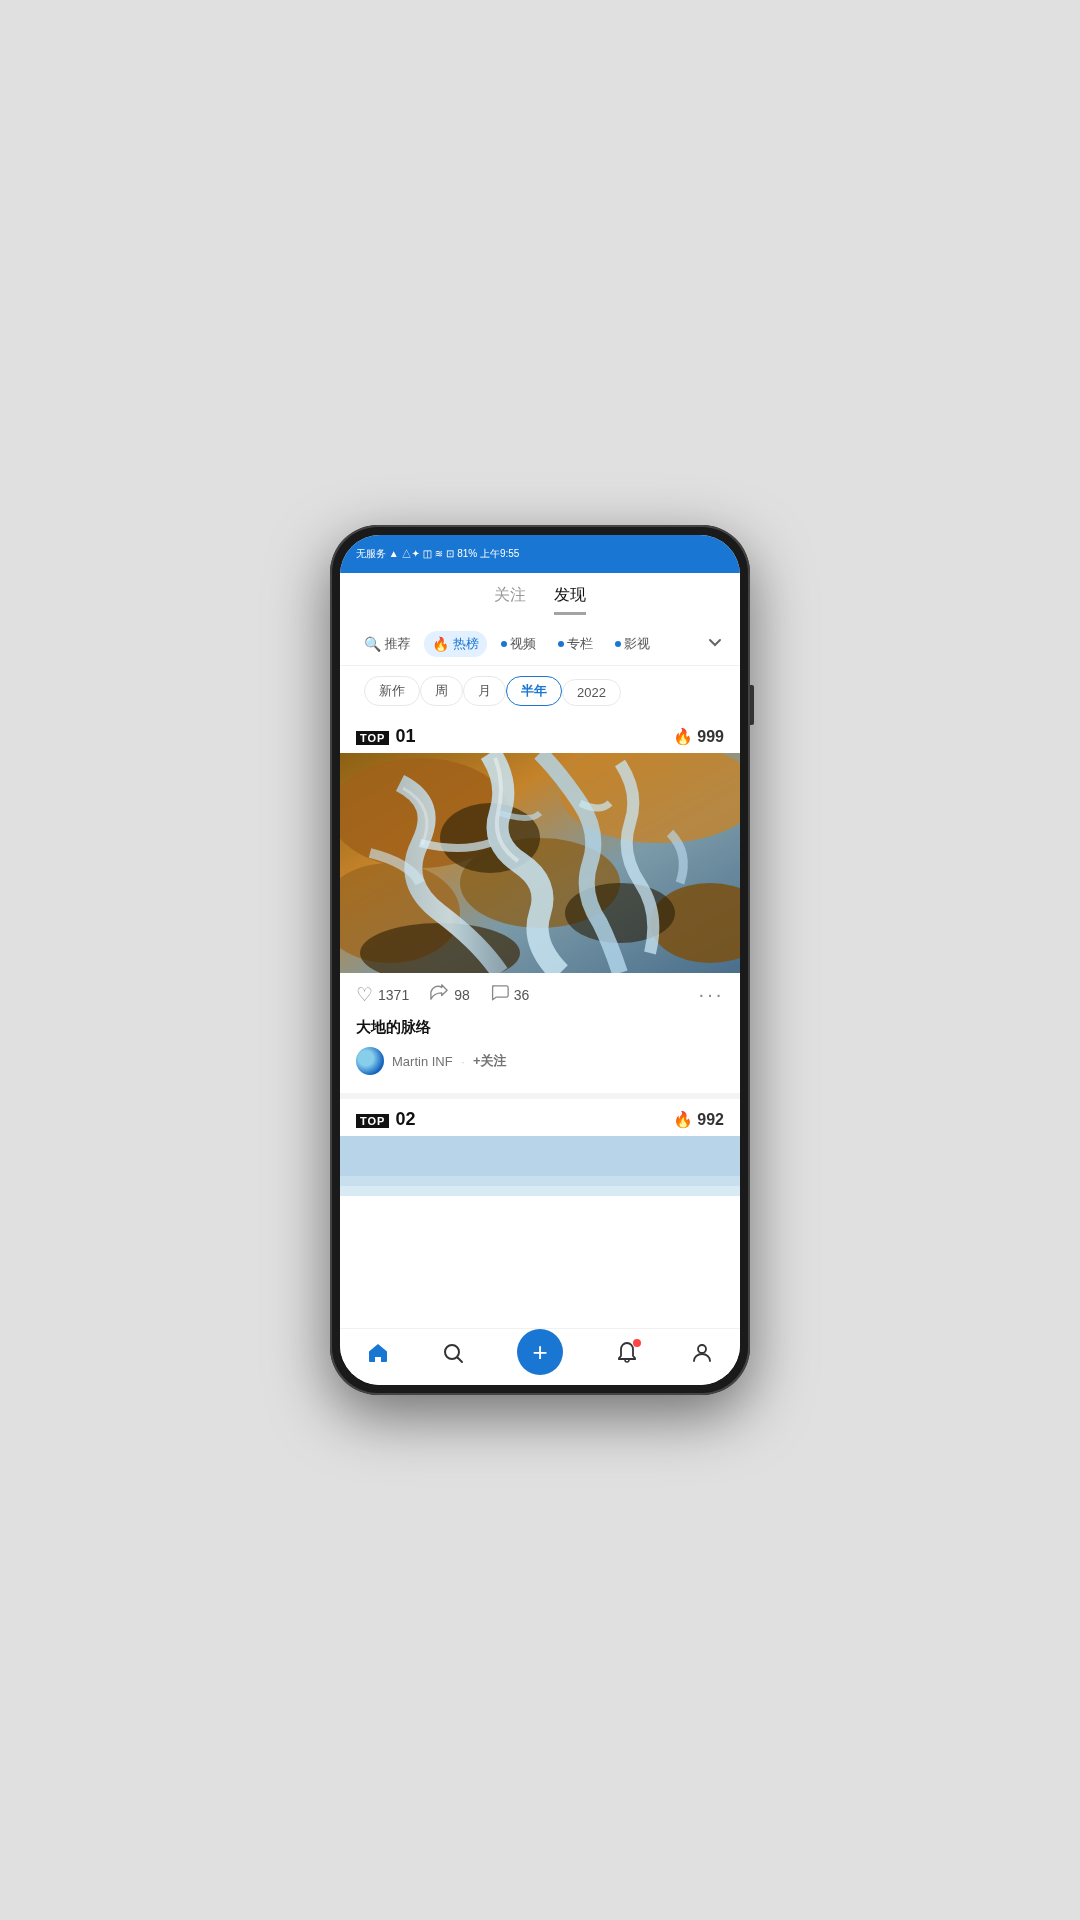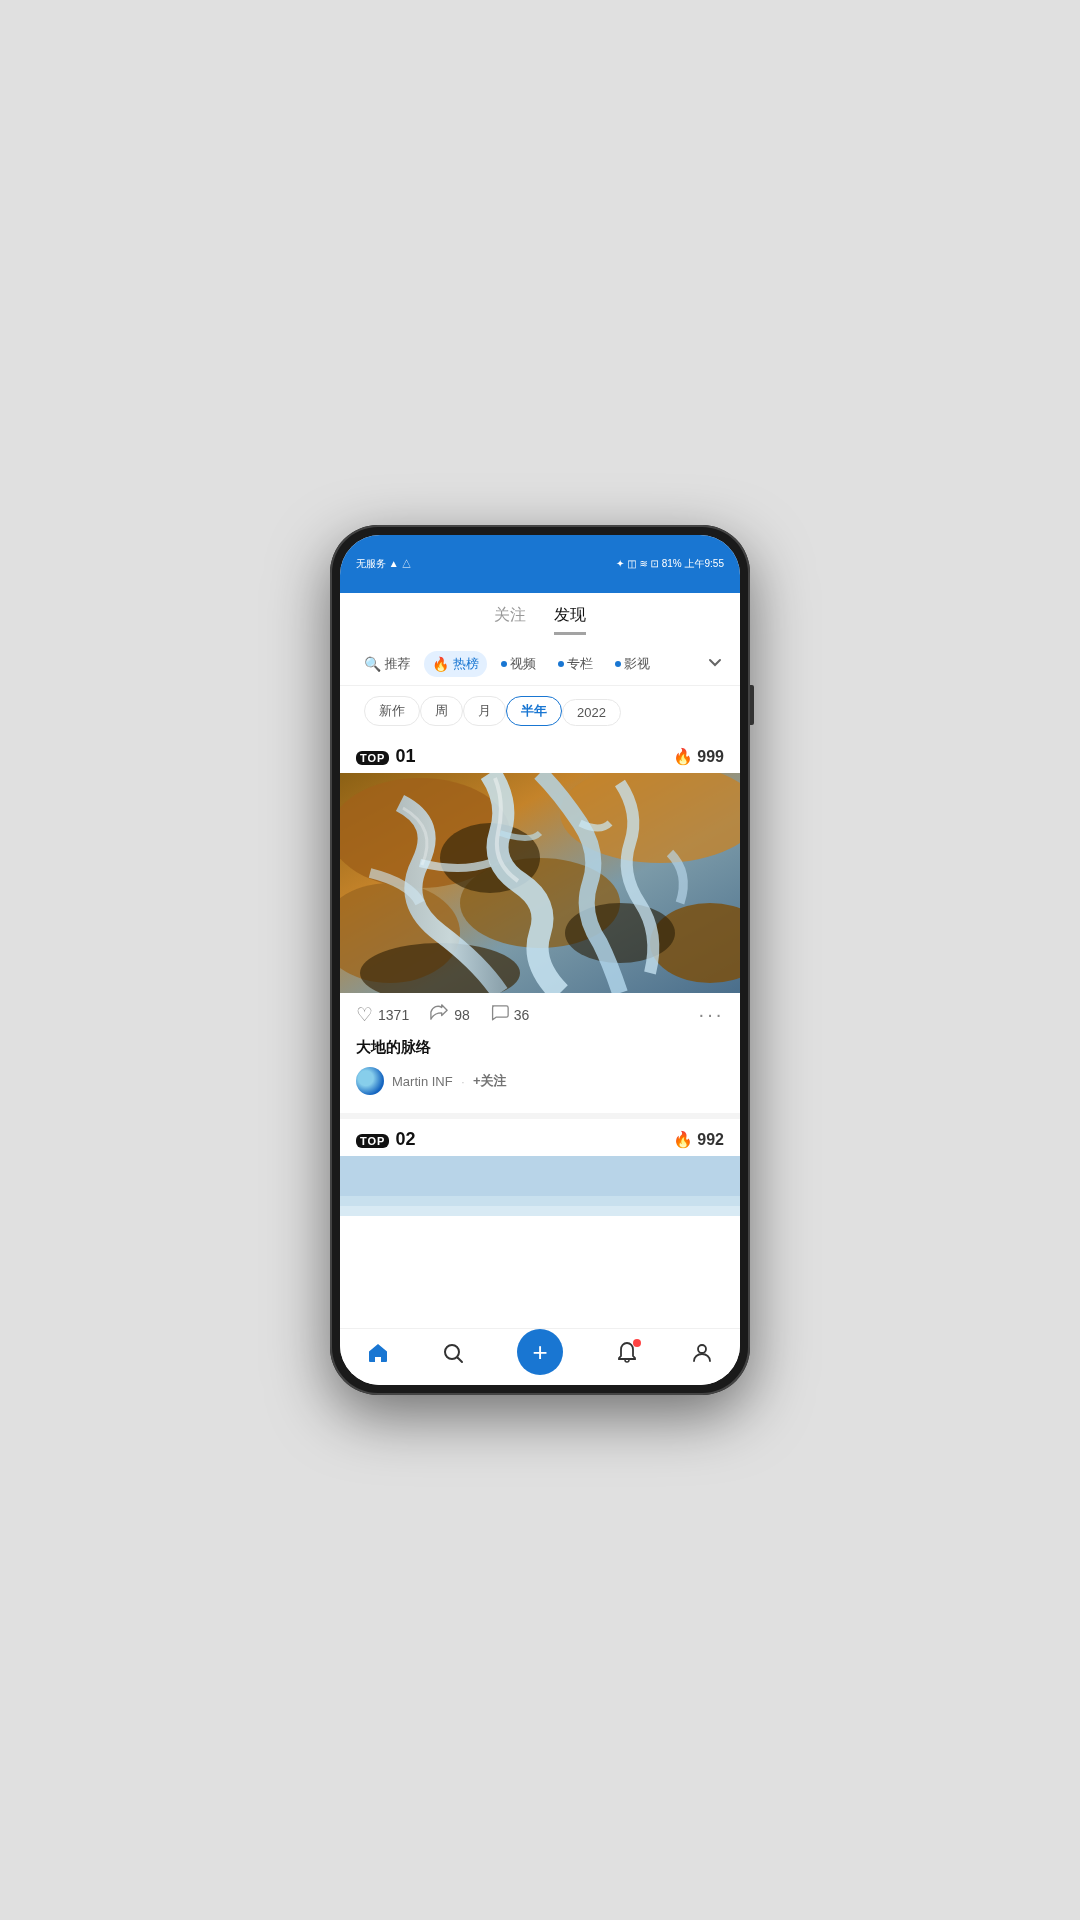--- a/index.html
+++ b/index.html
@@ -32,23 +32,22 @@
       overflow: hidden;
       display: flex;
       flex-direction: column;
     }
 
     
     .status-bar {
       background: #1976D2;
       color: white;
       font-size: 11px;
-      padding: 22px 16px;
-      display: flex;
-      justify-content: space-between;
+      padding: 12px 16px;
+      display: flex;
       align-items: center;
       flex-shrink: 0;
     }
 
     .status-left { font-size: 10px; }
     .status-right { font-size: 10px; display: flex; align-items: center; gap: 3px; }
 
     
     .header {
       background: white;
@@ -203,21 +202,21 @@
       gap: 2px;
     }
 
     .rank-top {
       font-size: 11px;
       font-weight: 900;
       color: #111;
       background: #111;
       color: white;
       padding: 1px 4px;
-      border-radius: 6px;
+      border-radius: 0;
       letter-spacing: 1px;
     }
 
     .rank-num {
       font-size: 18px;
       font-weight: 900;
       color: #111;
       margin-left: 4px;
     }
 

